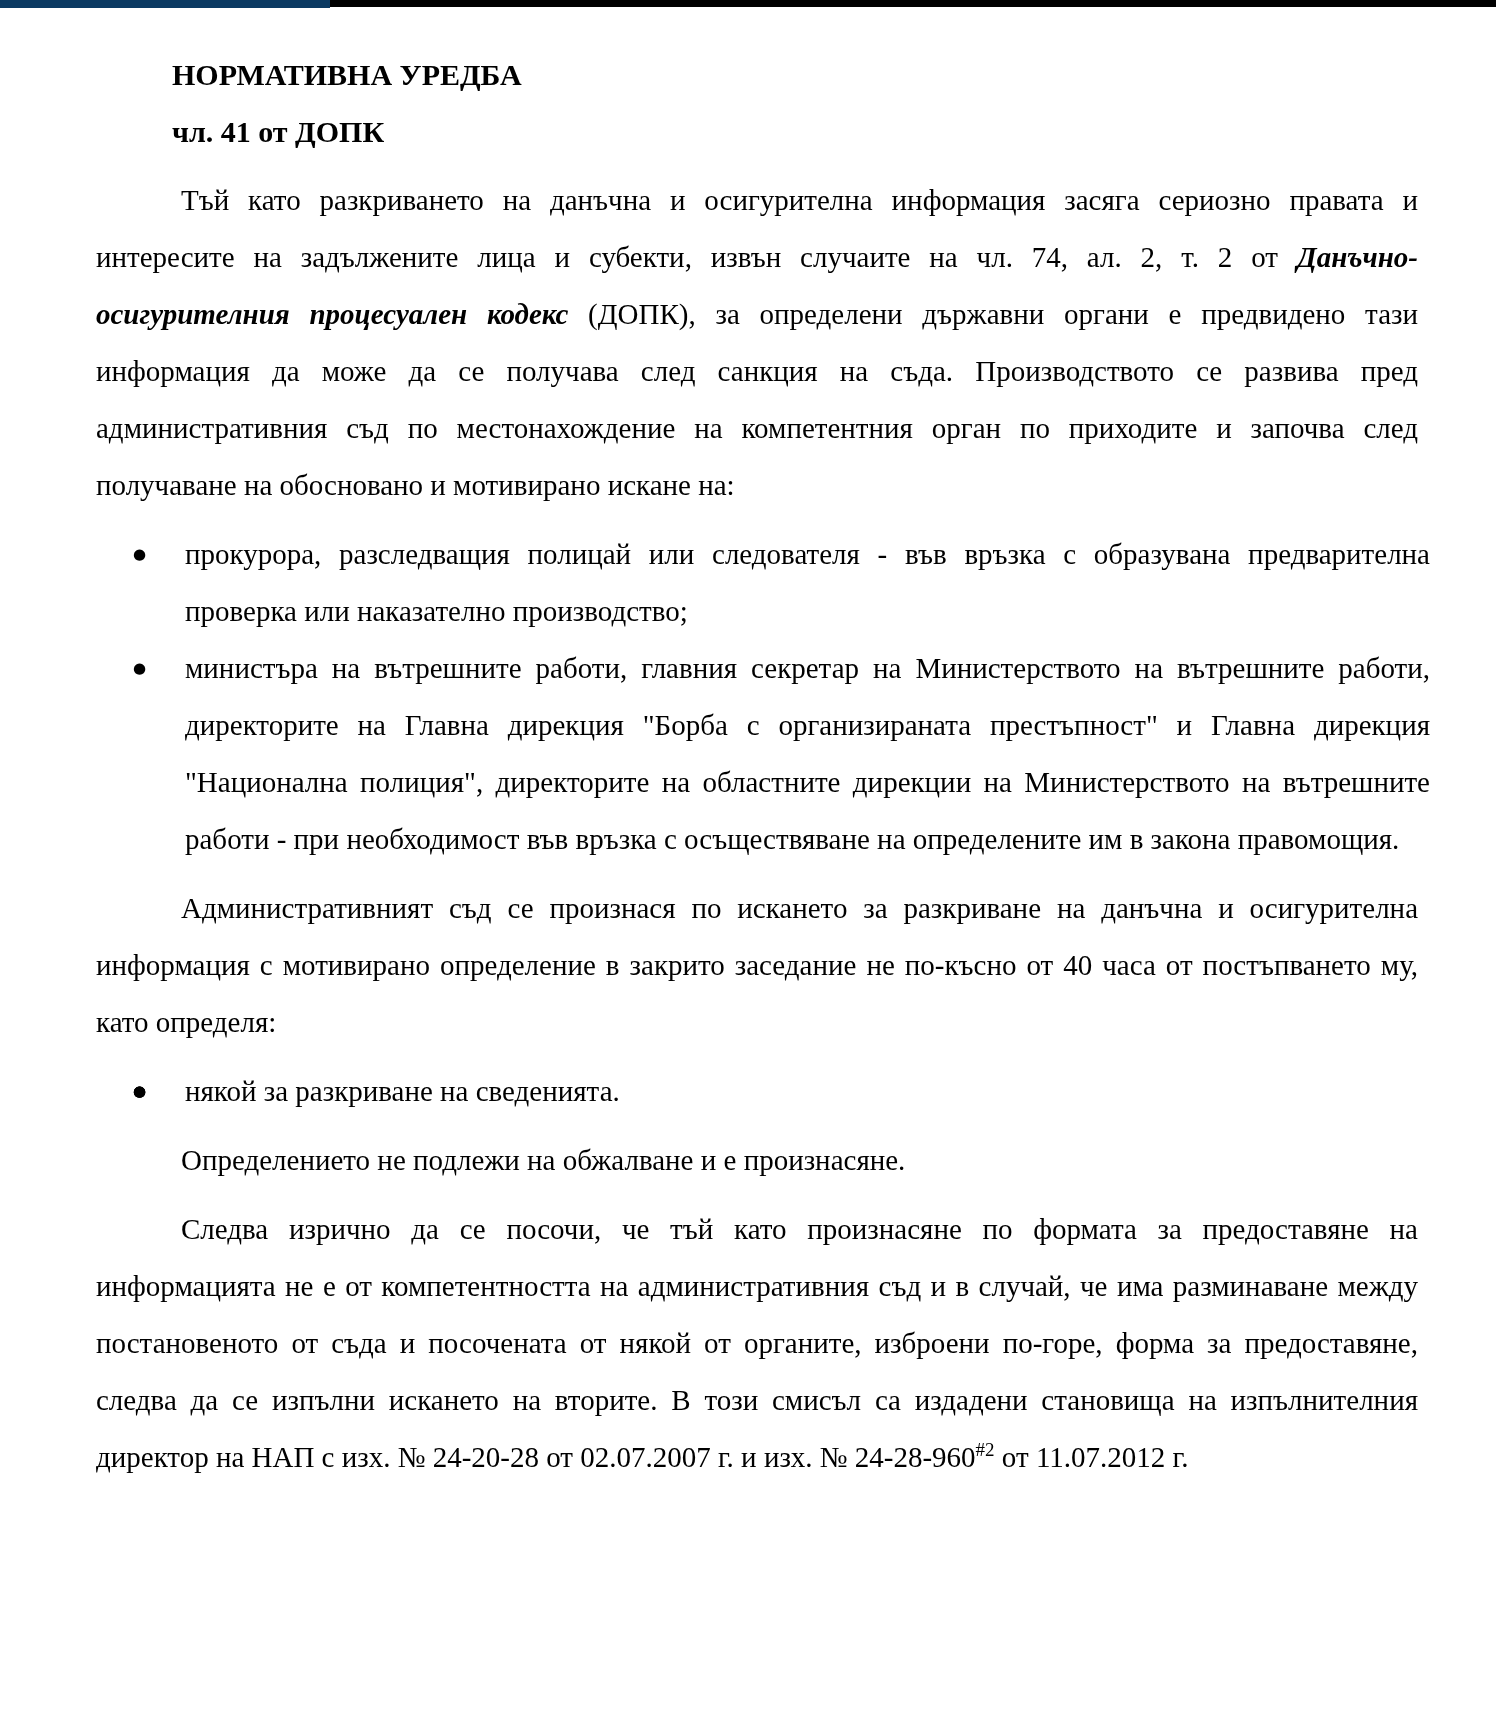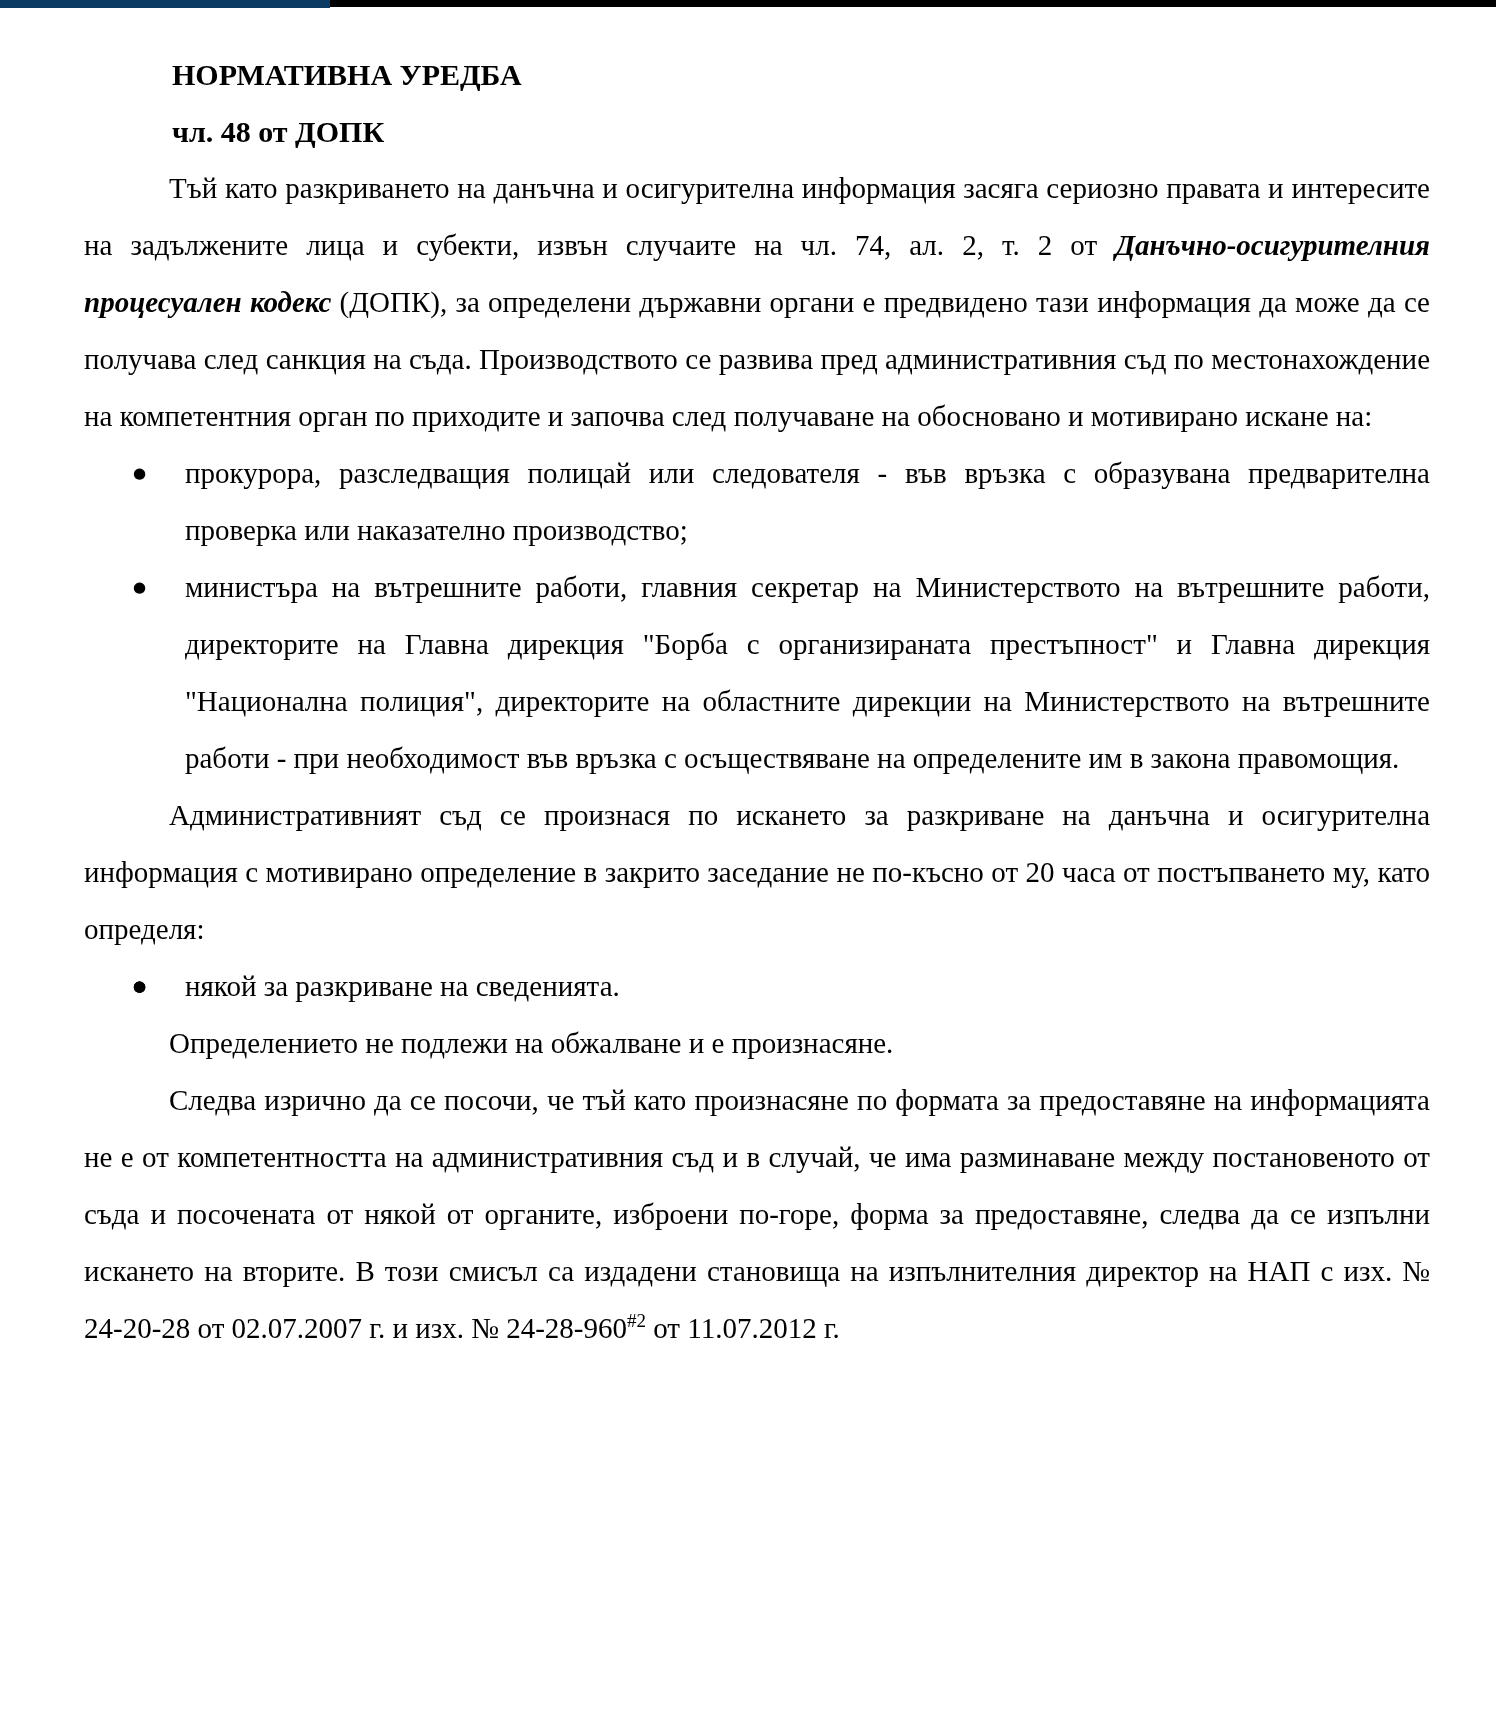--- a/index.html
+++ b/index.html
@@ -35,21 +35,21 @@
       padding: 38px 66px 0 84px;
     }
     .doc-heading {
       font-size: 30px;
       font-weight: bold;
       margin: 0 0 0 88px;
       line-height: 57px;
       text-align: left;
     }
     .para {
-      margin: 0;
+      margin: 12px;
       line-height: 57px;
       text-align: justify;
       text-indent: 85px;
     }
     .bullet-item {
       position: relative;
       padding-left: 101px;
       margin: 0;
       line-height: 57px;
       text-align: justify;
@@ -76,36 +76,36 @@
 <body>
 
 <div class="top-bar">
   <div class="seg-blue"></div>
   <div class="seg-black"></div>
 </div>
 
 <main class="doc">
 
   <h1 class="doc-heading">НОРМАТИВНА УРЕДБА</h1>
-  <h2 class="doc-heading">чл. 48 от ДОПК</h2>
+  <h2 class="doc-heading">чл. 41 от ДОПК</h2>
 
   <p class="para"><span>Тъй като разкриването на данъчна и осигурителна информация засяга сериозно правата и интересите на задължените лица и субекти, извън случаите на чл. 74, ал. 2, т. 2 от </span><span class="bold-italic">Данъчно-осигурителния процесуален кодекс</span><span> (ДОПК), за определени държавни органи е предвидено тази информация да може да се получава след санкция на съда. Производството се развива пред административния съд по местонахождение на компетентния орган по приходите и започва след получаване на обосновано и мотивирано искане на:</span></p>
 
   <div class="bullet-list">
     <div class="bullet-item">
       <span class="bullet-marker">●</span>
       <span>прокурора, разследващия полицай или следователя - във връзка с образувана предварителна проверка или наказателно производство;</span>
     </div>
     <div class="bullet-item">
       <span class="bullet-marker">●</span>
       <span>министъра на вътрешните работи, главния секретар на Министерството на вътрешните работи, директорите на Главна дирекция "Борба с организираната престъпност" и Главна дирекция "Национална полиция", директорите на областните дирекции на Министерството на вътрешните работи - при необходимост във връзка с осъществяване на определените им в закона правомощия.</span>
     </div>
   </div>
 
-  <p class="para">Административният съд се произнася по искането за разкриване на данъчна и осигурителна информация с мотивирано определение в закрито заседание не по-късно от 20 часа от постъпването му, като определя:</p>
+  <p class="para">Административният съд се произнася по искането за разкриване на данъчна и осигурителна информация с мотивирано определение в закрито заседание не по-късно от 40 часа от постъпването му, като определя:</p>
 
   <div class="bullet-list">
     <div class="bullet-item">
       <span class="bullet-marker">●</span>
     </div>
     <div class="bullet-item">
       <span class="bullet-marker">●</span>
     </div>
     <div class="bullet-item">
       <span class="bullet-marker">●</span>

